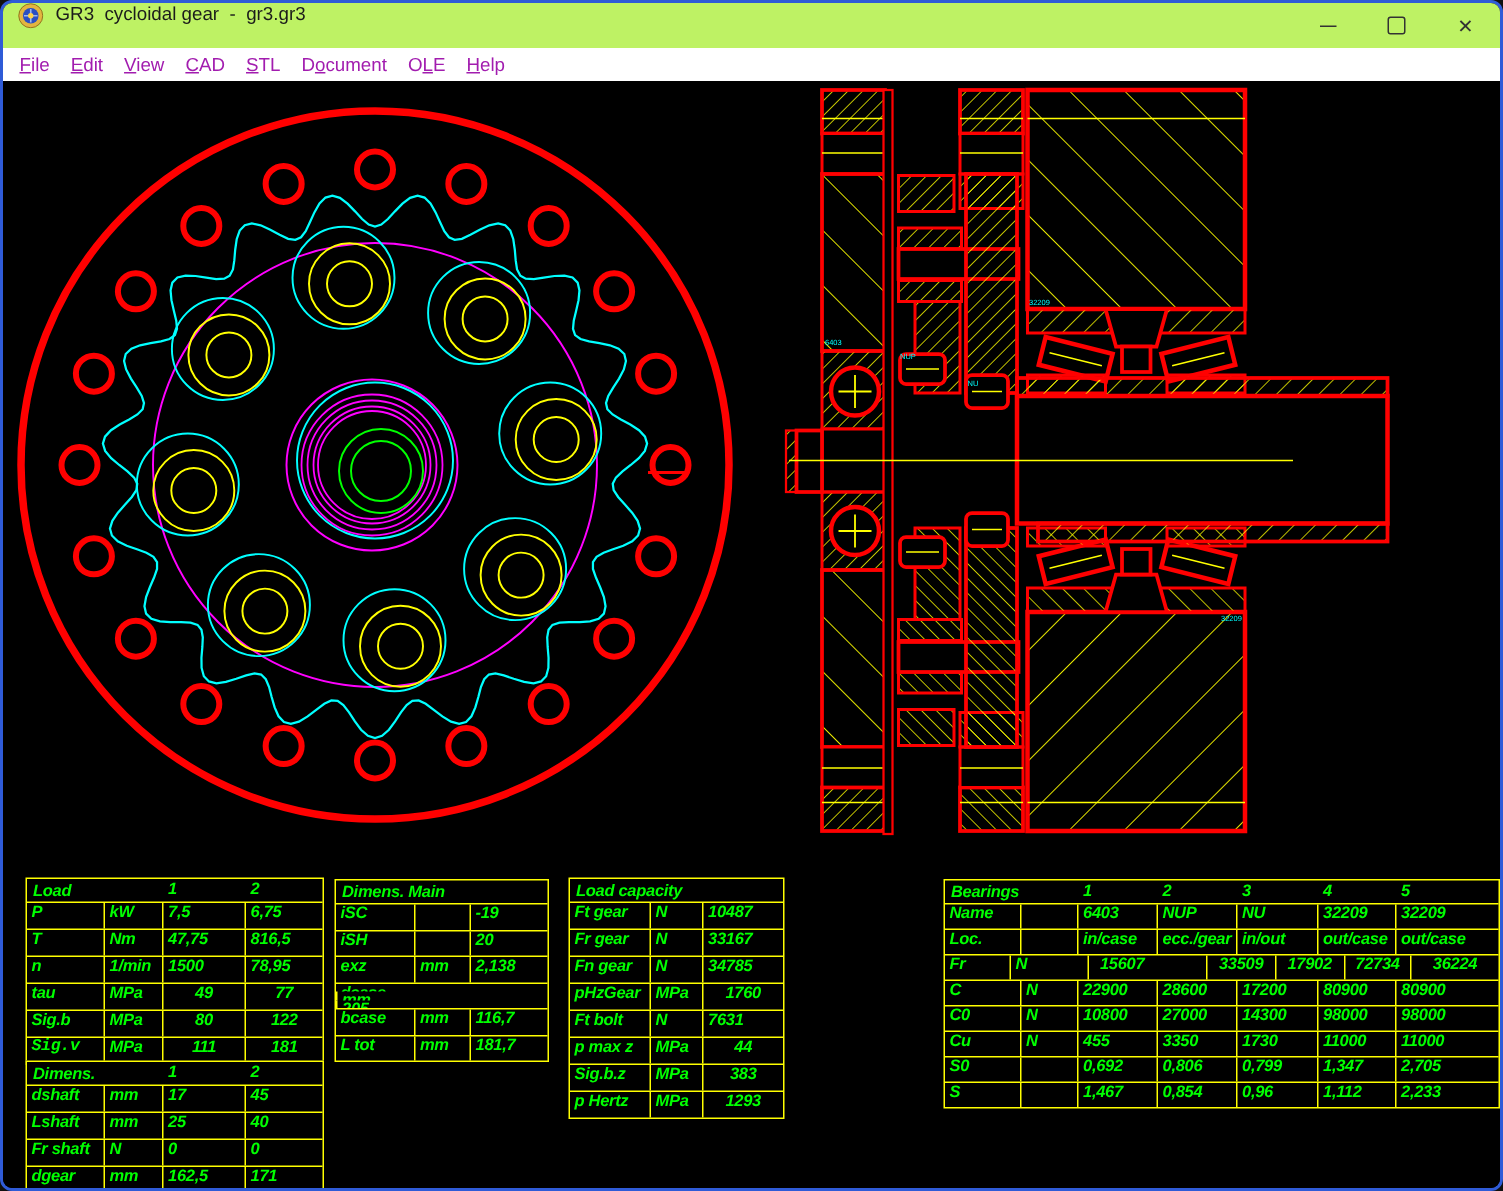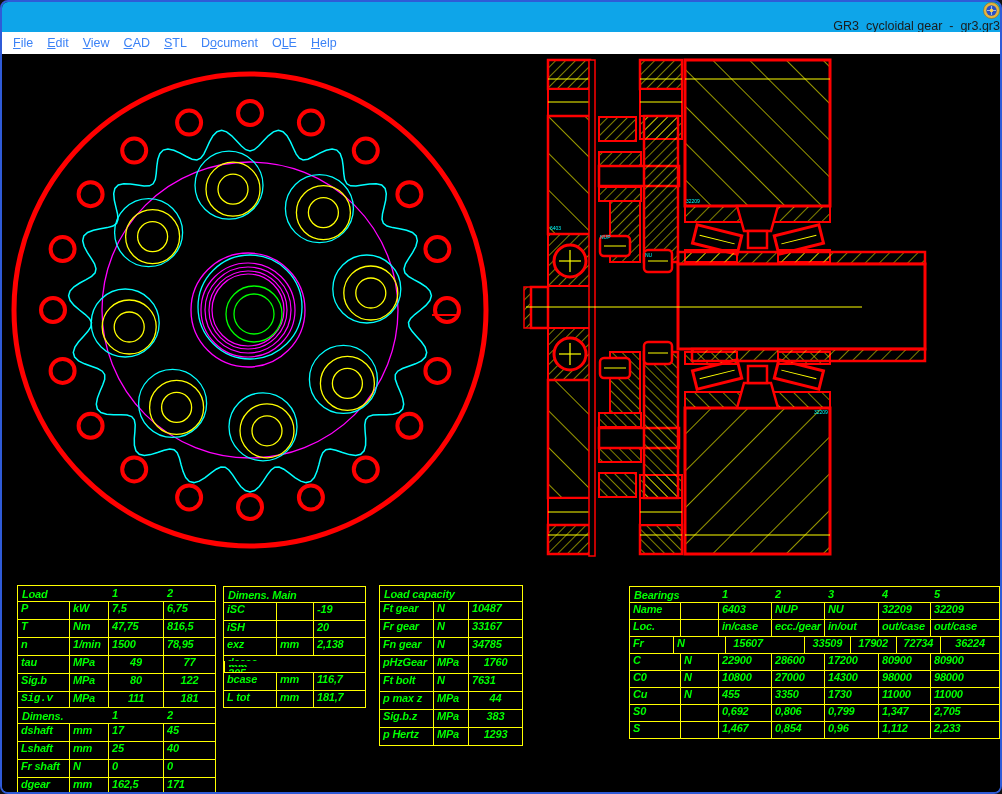--- a/index.html
+++ b/index.html
@@ -1,32 +1,32 @@
 <!DOCTYPE html>
 <html><head>
 <meta charset="utf-8">
 <style>
   html,body{margin:0;padding:0;background:#101010;}
   .window{position:relative;width:1002px;height:794px;box-sizing:border-box;
     background:#000;border:2px solid #2f5bd7;border-radius:8px;overflow:hidden;
     font-family:"Liberation Sans",sans-serif;}
   
-  .titlebar{position:absolute;left:0;top:0;width:100%;height:30px;background:#0ea5e9;
-    display:flex;align-items:flex-end;flex-direction:column;}
+  .titlebar{position:absolute;left:0;top:0;width:100%;height:30px;background:#bef264;
+    display:flex;align-items:flex-start;}
   .app-icon{width:17px;height:17px;margin-left:10px;flex:0 0 auto;}
   .title-text{margin-left:8px;font-size:12.5px;color:#1b1b1b;white-space:pre;}
   .win-controls{margin-left:auto;display:flex;height:100%;}
   .win-btn{width:46px;height:100%;display:flex;align-items:center;justify-content:center;cursor:default;}
   .glyph-min{width:11px;height:1px;background:#333;}
   .glyph-max{width:10px;height:10px;border:1.2px solid #333;border-radius:2px;}
   .glyph-close{font-size:13px;color:#333;line-height:1;}
   
   .menubar{position:absolute;left:0;top:30px;width:100%;height:22px;background:#fff;
     display:flex;align-items:center;padding-left:4px;box-sizing:border-box;}
-  .menu-item{font-size:12.5px;color:#3b82f6;padding:2px 7px;cursor:default;}
+  .menu-item{font-size:12.5px;color:#a21caf;padding:2px 7px;cursor:default;}
   .menu-item .u{text-decoration:underline;}
   
   .client{position:absolute;left:0;top:52px;width:100%;height:740px;background:#000;}
   svg{position:absolute;}
   
   .cadtable{position:absolute;border:1px solid #ffff00;box-sizing:border-box;background:#000;}
   .thead{position:relative;display:flex;align-items:center;text-align:center;}
   .thead span, .tcell{color:#00ff00;font:bold italic 11px "Liberation Sans",sans-serif;
     white-space:nowrap;letter-spacing:-0.2px;}
   .thead .ttl{padding-left:4px;}

